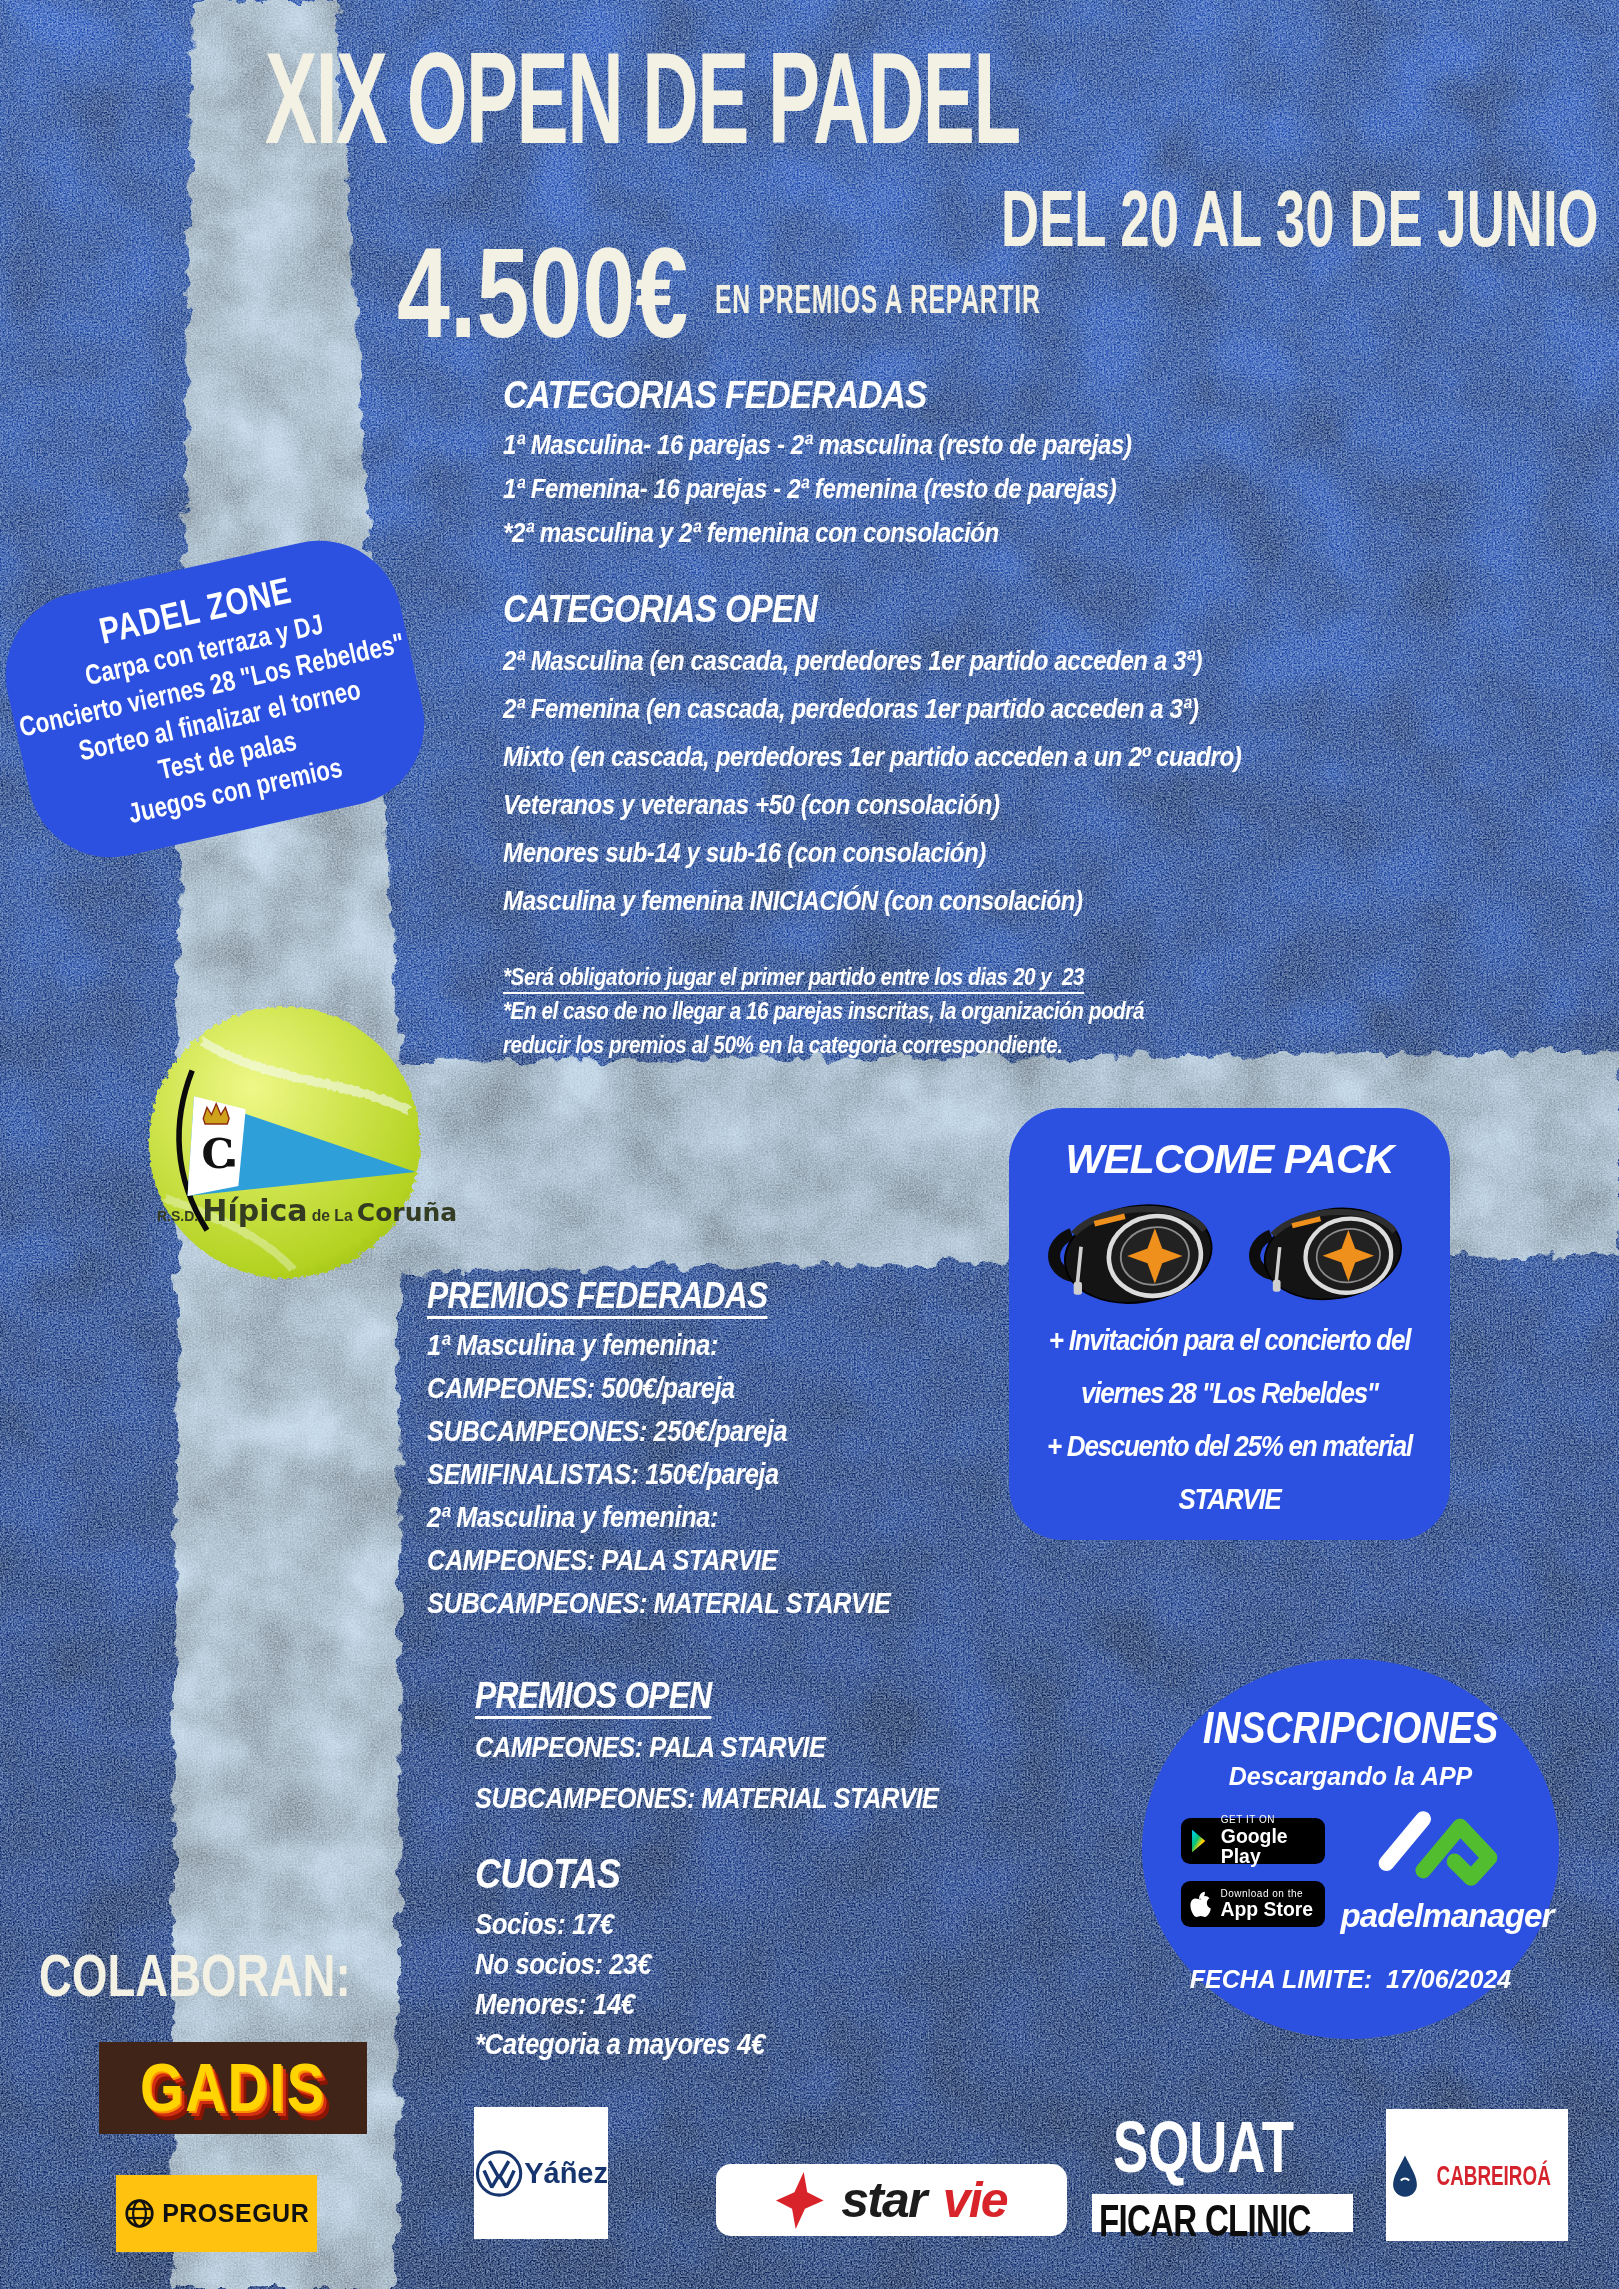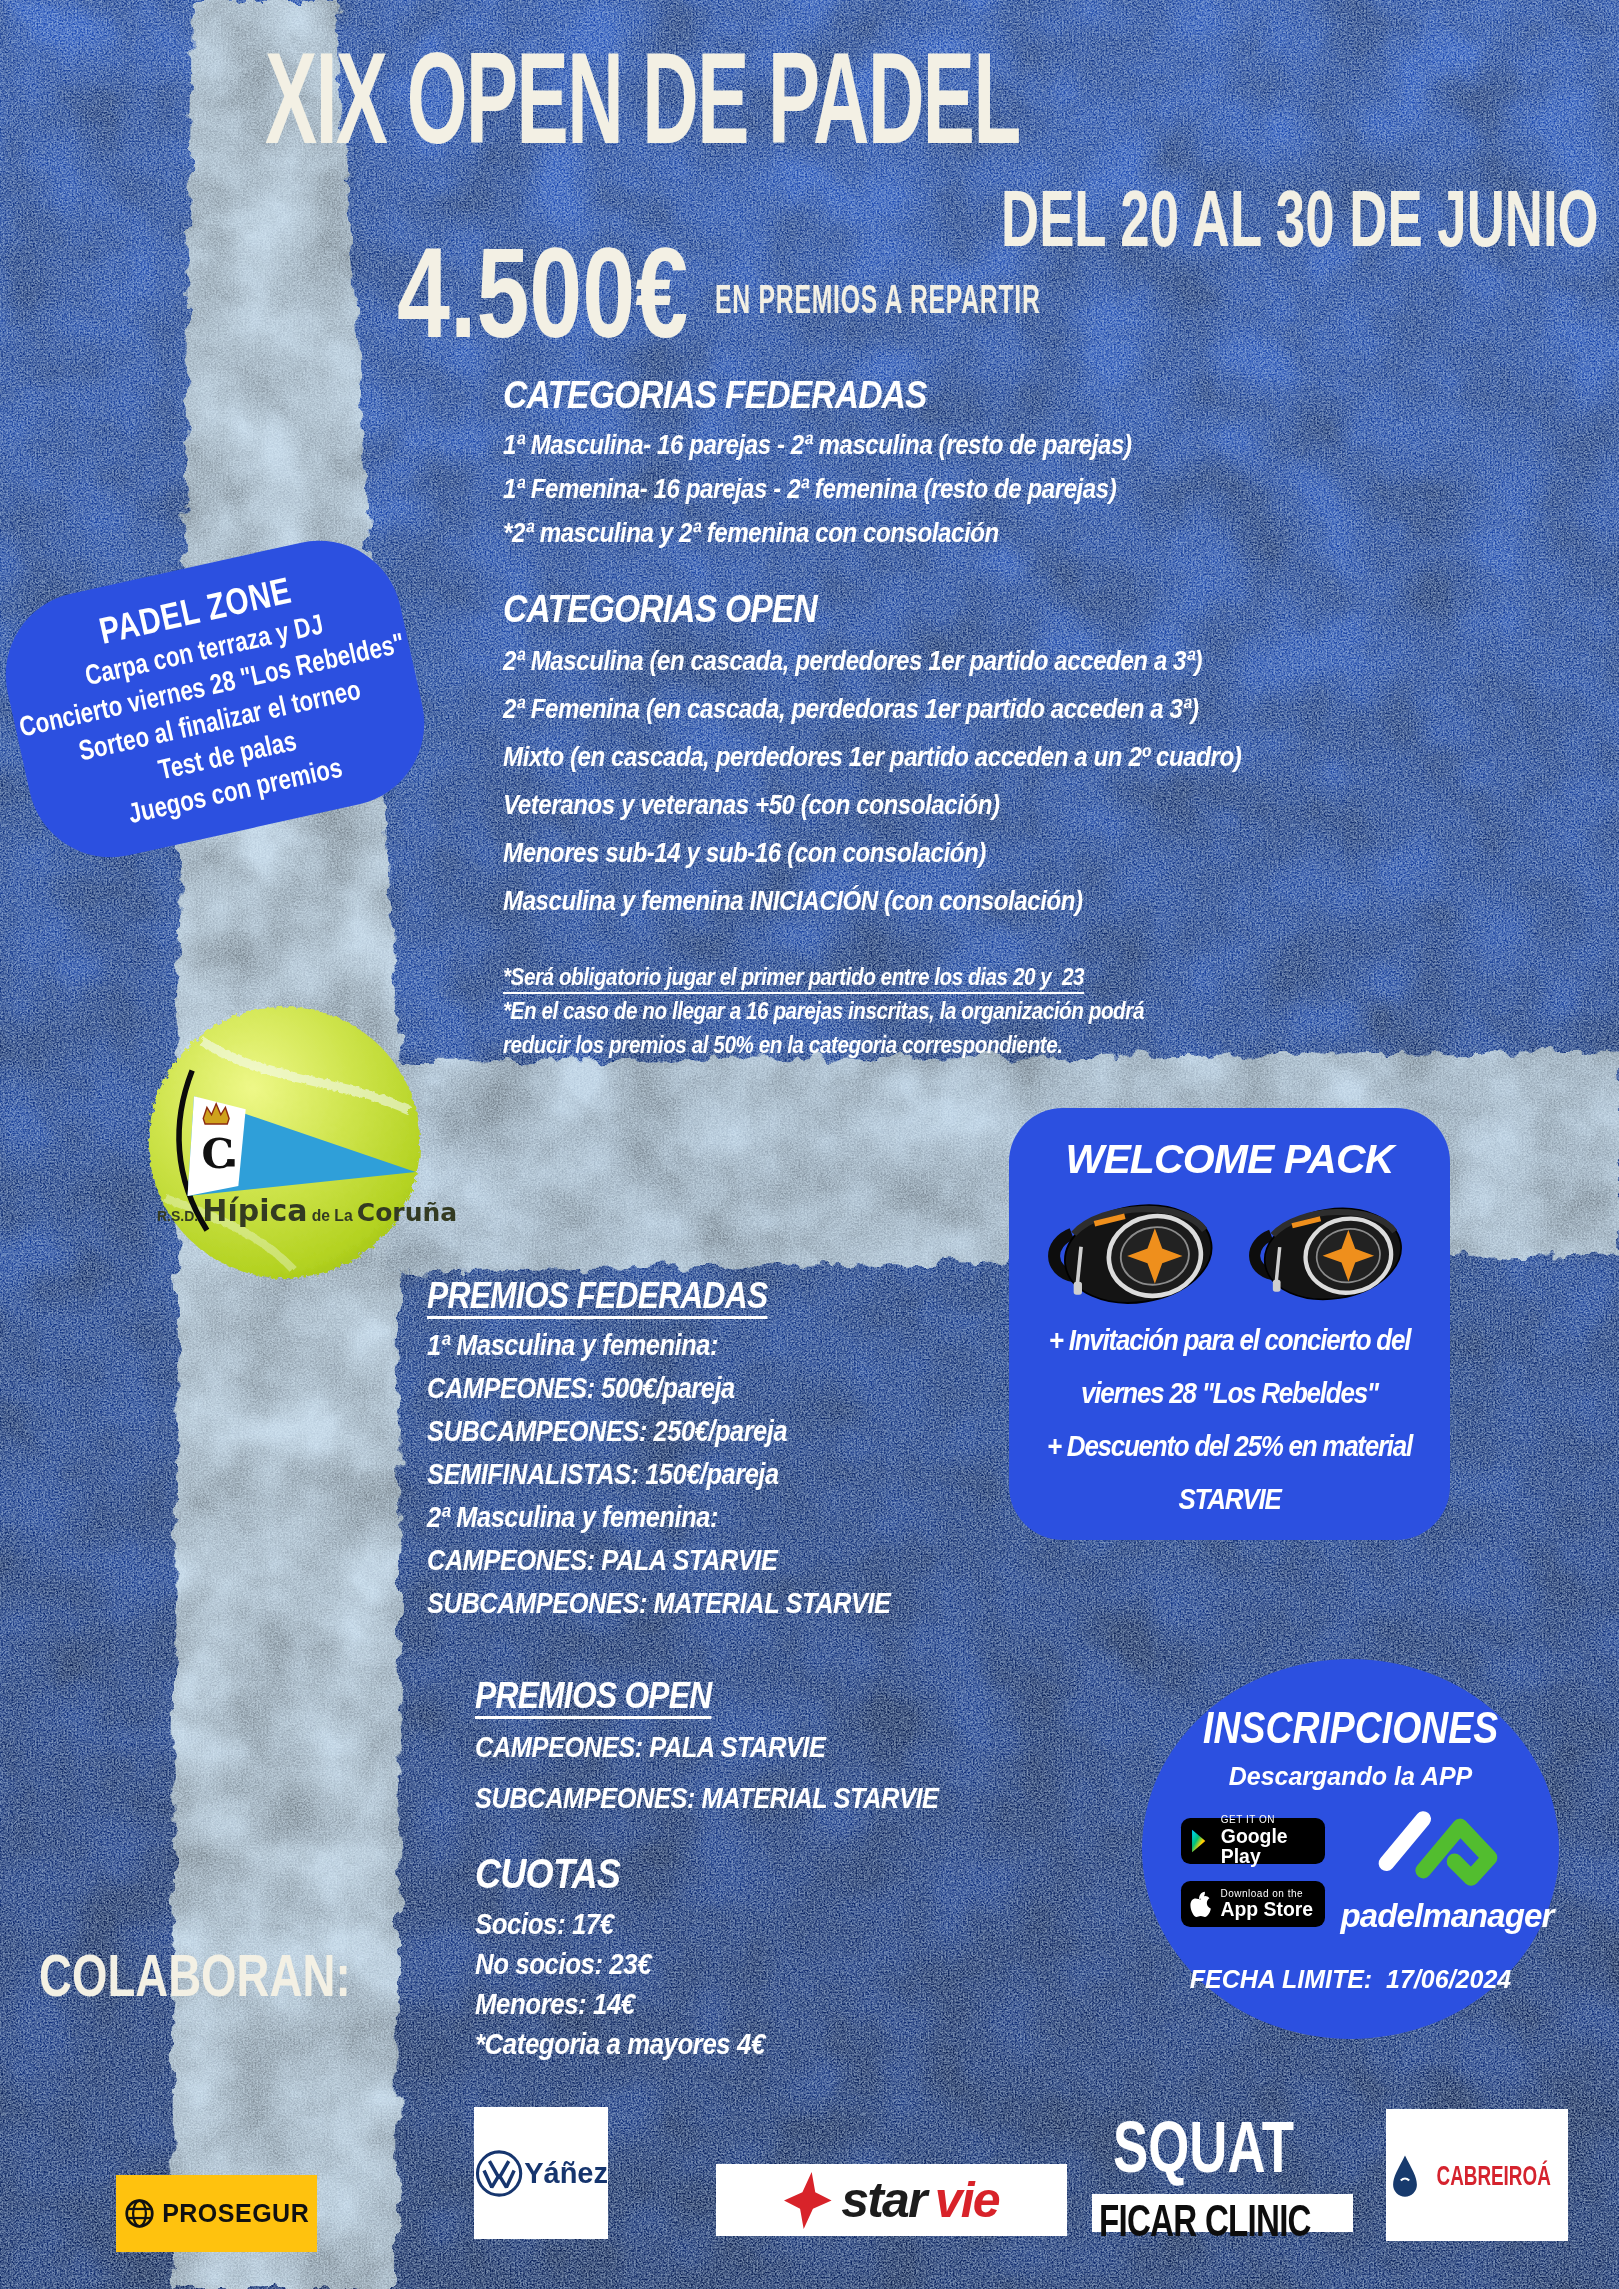--- a/index.html
+++ b/index.html
@@ -79,21 +79,21 @@
   .club .p3{font-size:15.7px;font-weight:bold;}
   .club .p4{font-size:25px;font-weight:bold;font-family:"DejaVu Sans",sans-serif;}
   
   .gadis{left:99px;top:2042px;width:268px;height:92px;background:var(--gadis-bg);display:flex;align-items:center;justify-content:center;}
   .gadis span{font-size:59px;font-weight:bold;letter-spacing:1.8px;color:var(--gadis-yellow);
     transform:scale(0.95,1.15);text-shadow:1.8px 1.8px 0 #ff9000,4.6px 4.6px 0 #d22e12,7.4px 7.4px 0 #8a1504;}
   .prosegur{left:116px;top:2175px;width:201px;height:77px;background:var(--prosegur-yellow);display:flex;align-items:center;justify-content:center;gap:7.4px;}
   .prosegur span{color:#111;font-size:25px;font-weight:bold;letter-spacing:0.5px;}
   .vw{left:474px;top:2107px;width:134px;height:132px;background:#fff;display:flex;flex-direction:row;align-items:center;justify-content:center;}
   .vw .nm{color:var(--vw-navy);font-size:29px;font-weight:bold;margin-top:1.8px;}
-  .starvie{left:716px;top:2164px;width:351px;height:72px;background:#fff;display:flex;align-items:center;justify-content:center;gap:9px;}
+  .starvie{left:716px;top:2164px;width:351px;height:72px;background:#fff;display:flex;align-items:center;justify-content:center;gap:17px;border-radius:15px;}
   .starvie .s1{font-size:50px;font-weight:bold;font-style:italic;color:#1c1c1c;letter-spacing:-1.8px;}
   .starvie .s2{font-size:50px;font-weight:bold;font-style:italic;color:var(--starvie-red);letter-spacing:-1.8px;}
   .ficar{left:1092px;top:2194px;width:261px;height:38px;background:#fff;}
   .ficar span{position:absolute;left:7.4px;top:1.8px;display:inline-block;transform:scale(0.85,1.15);transform-origin:0 0;
     font-size:39px;font-weight:bold;color:#0d0d0d;white-space:nowrap;letter-spacing:-0.9px;}
   .cabre{left:1386px;top:2109px;width:182px;height:132px;background:#fff;display:flex;align-items:center;justify-content:center;gap:4.6px;}
   .cabre span{color:var(--cabreiroa-red);font-size:23px;font-weight:bold;display:inline-block;transform:scale(0.82,1.2);letter-spacing:0;}
 </style>
 </head>
 <body>
@@ -283,20 +283,23 @@
     <svg class="pm-icon" width="148" height="92" viewBox="0 0 160 100">
       <path d="M12 72 L52 24" stroke="#ffffff" stroke-width="17" stroke-linecap="round" fill="none"></path>
       <path d="M52 80 L92 32 L124 66 L104 88 L86 70" stroke="#52bd2f" stroke-width="17" stroke-linecap="round" stroke-linejoin="round" fill="none"></path>
     </svg>
     <div class="pm-name">padelmanager</div>
     <div class="fecha pre">FECHA LIMITE:  17/06/2024</div>
   </div>
 
   <div class="abs cond colab"><span>COLABORAN:</span></div>
 
+  <div class="abs gadis">
+      <span>GADIS</span>
+    </div>
 
   <div class="abs prosegur">
     <svg width="31" height="31" viewBox="0 0 34 34">
       <circle cx="17" cy="17" r="14" fill="none" stroke="#111" stroke-width="3"></circle>
       <ellipse cx="17" cy="17" rx="7" ry="14" fill="none" stroke="#111" stroke-width="2.5"></ellipse>
       <line x1="3" y1="12" x2="31" y2="12" stroke="#111" stroke-width="2.5"></line>
       <line x1="3" y1="22" x2="31" y2="22" stroke="#111" stroke-width="2.5"></line>
     </svg>
     <span>PROSEGUR</span>
   </div>

